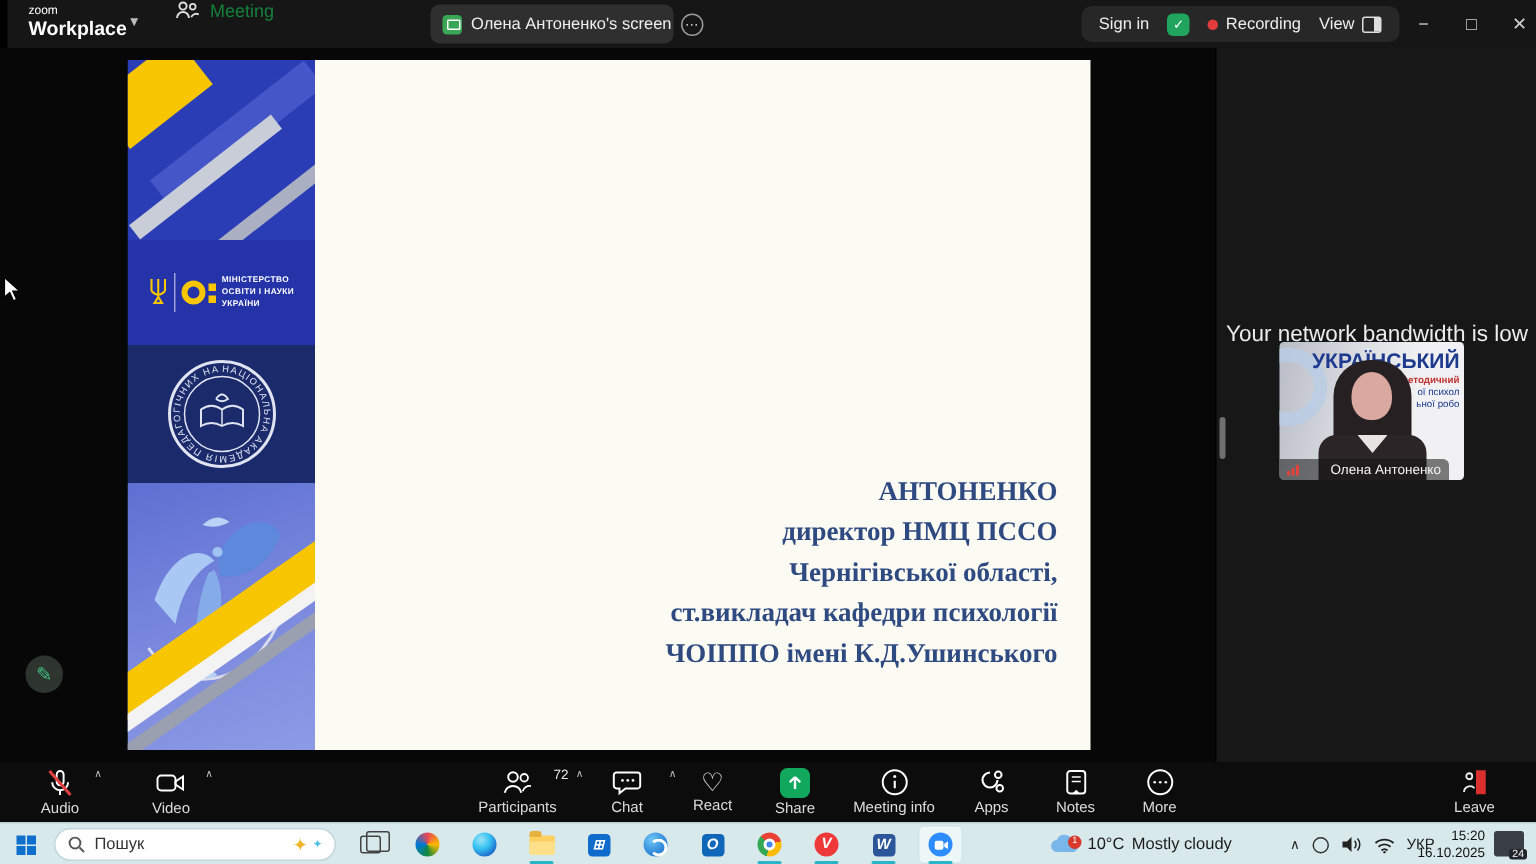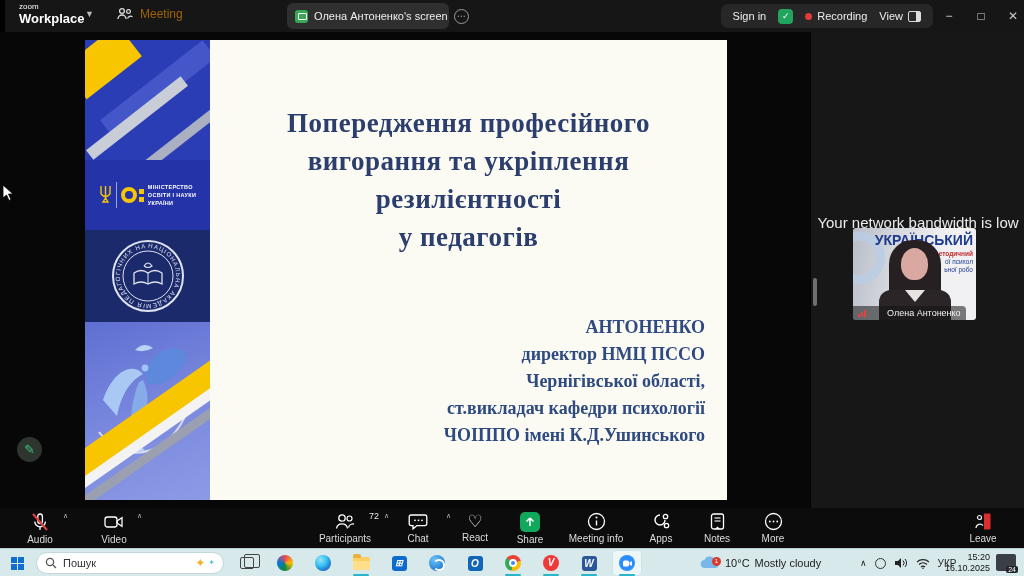--- a/index.html
+++ b/index.html
@@ -5,21 +5,21 @@
   * { margin:0; padding:0; box-sizing:border-box; }
   html,body { width:1024px; height:576px; overflow:hidden; background:#000;
     font-family:"Liberation Sans", sans-serif; }
 
   
   .titlebar { position:absolute; left:5px; top:0; width:1024px; height:32px; background:#161616; }
   .brand { position:absolute; left:14px; top:3px; color:#fff; line-height:1; cursor:default; }
   .brand .b1 { font-size:8px; display:block; }
   .brand .b2 { font-size:13px; font-weight:bold; display:block; margin-top:1px; }
   .brand-chev { position:absolute; left:80px; top:9px; color:#bbb; font-size:9px; }
-  .meeting-tab { position:absolute; left:112px; top:0; height:28px; display:flex; align-items:center; gap:7px; color:#a16207; font-size:12px; }
+  .meeting-tab { position:absolute; left:112px; top:0; height:28px; display:flex; align-items:flex-start; gap:7px; color:#15803d; font-size:12px; }
   .share-tab { position:absolute; left:282px; top:3px; width:162px; height:26px; background:#2f2f2f; border-radius:6px; display:flex; align-items:center; padding:0 8px; gap:6px; }
   .share-tab .tlabel { color:#eee; font-size:11px; white-space:nowrap; flex:1; }
   .tab-appicon { width:13px; height:13px; border-radius:3px; background:#3aa757; position:relative; flex:0 0 auto; }
   .tab-appicon:after { content:""; position:absolute; left:3px; top:3px; width:7px; height:5px; border:1px solid #fff; border-radius:1px; }
   .tab-ellipsis { width:15px; height:15px; border:1px solid #9a9a9a; border-radius:50%; color:#ccc; font-size:9px; line-height:13px; text-align:center; flex:0 0 auto; }
   .ctrl-pill { position:absolute; right:96px; top:4px; height:24px; background:#272727; border-radius:7px; display:flex; align-items:center; padding:0 12px; gap:12px; }
   .ctrl-pill .txt { color:#eee; font-size:11px; white-space:nowrap; }
   .shield { width:15px; height:15px; border-radius:4px; background:#21a45d; color:#fff; font-size:9px; line-height:15px; text-align:center; }
   .rec { display:flex; align-items:center; gap:5px; }
   .rec-dot { width:7px; height:7px; border-radius:50%; background:#e23b3b; }
@@ -236,26 +236,20 @@
             <circle cx="60" cy="46" r="3.4" fill="#9fc3f2"></circle>
             <path d="M48,128 q6,-6 12,0 q-6,4 -12,0 z" fill="#b9d2f6"></path>
           </svg>
           <i class="stripe sy"></i>
           <i class="stripe sw"></i>
           <i class="stripe sg"></i>
         </div>
       </div>
 
       <div class="slide-body">
-        <div class="slide-title">
-          <div>Попередження професійного</div>
-          <div>вигорання та укріплення</div>
-          <div>резилієнтності</div>
-          <div>у педагогів</div>
-        </div>
         <div class="slide-author">
           <div>АНТОНЕНКО</div>
           <div>директор НМЦ ПССО</div>
           <div>Чернігівської області,</div>
           <div>ст.викладач кафедри психології</div>
           <div>ЧОІППО імені К.Д.Ушинського</div>
         </div>
       </div>
     </div>
 

